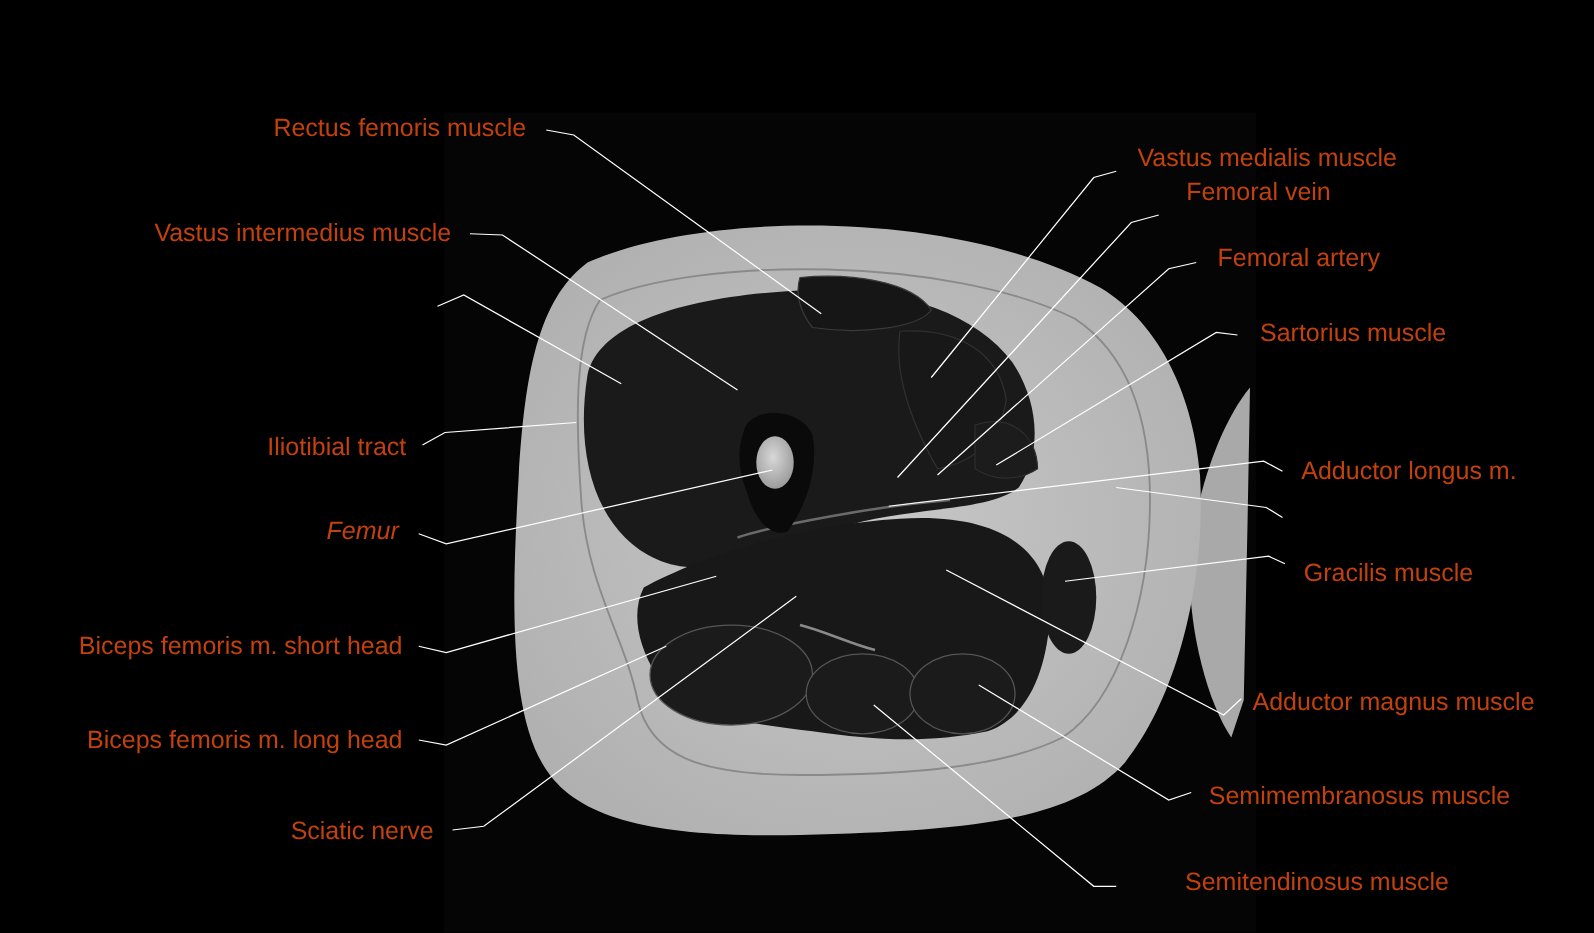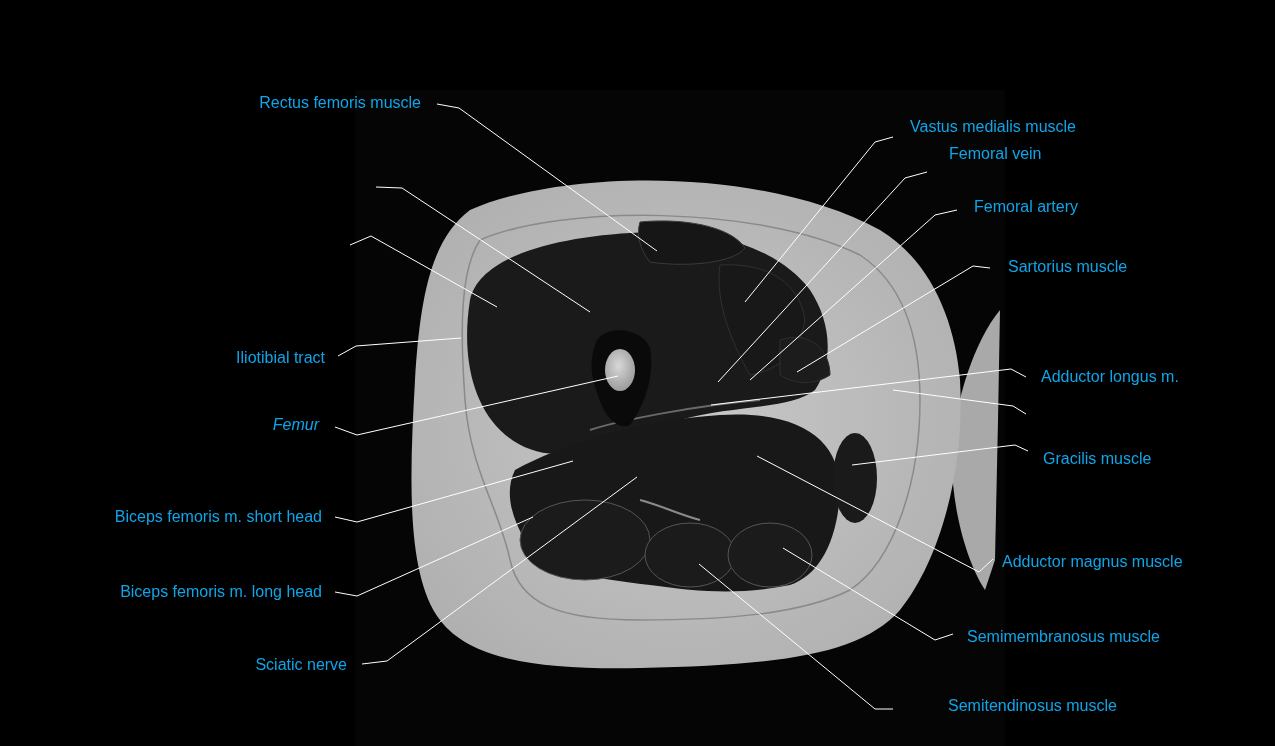--- a/index.html
+++ b/index.html
@@ -1,19 +1,19 @@
 <!DOCTYPE html>
 <html><head>
 <meta charset="utf-8">
 <style>
   html, body { margin:0; padding:0; background:#000; }
   body { width:1275px; height:746px; position:relative; overflow:hidden;
          font-family:"Liberation Sans", sans-serif; }
   #stage { position:absolute; left:0; top:0; width:1275px; height:746px; }
-  .label { position:absolute; color:#0ea5e9; font-size:16px; line-height:22px;
+  .label { position:absolute; color:#c2410c; font-size:20px; line-height:22px;
            white-space:nowrap; font-family:"Liberation Sans", sans-serif; }
   .label.right-align { text-align:right; }
   svg { position:absolute; left:0; top:0; }
 </style>
 </head>
 <body>
 
 <div id="stage">
 
   <svg width="1275" height="746" viewBox="0 0 1275 746">
@@ -86,20 +86,21 @@
       <polyline points="1026,377 1011,369 711,405"></polyline>
       <polyline points="1026,414 1013,406 893,390"></polyline>
       <polyline points="1028,451 1015,445 852,465"></polyline>
       <polyline points="993,559 979,572 757,456"></polyline>
       <polyline points="953,634 935,640 783,548"></polyline>
       <polyline points="893,709 875,709 699,564"></polyline>
     </g>
   </svg>
 
   <div class="label right-align" style="right:854px; top:92px;">Rectus femoris muscle</div>
+  <div class="label right-align" style="right:914px; top:176px;">Vastus intermedius muscle</div>
   <div class="label right-align" style="right:950px; top:347px;">Iliotibial tract</div>
   <div class="label right-align" style="right:956px; top:414px;font-style:italic;">Femur</div>
   <div class="label right-align" style="right:953px; top:506px;">Biceps femoris m. short head</div>
   <div class="label right-align" style="right:953px; top:581px;">Biceps femoris m. long head</div>
   <div class="label right-align" style="right:928px; top:654px;">Sciatic nerve</div>
 
   <div class="label" style="left:910px; top:116px;">Vastus medialis muscle</div>
   <div class="label" style="left:949px; top:143px;text-align:center;">Femoral vein</div>
   <div class="label" style="left:974px; top:196px;">Femoral artery</div>
   <div class="label" style="left:1008px; top:256px;">Sartorius muscle</div>

